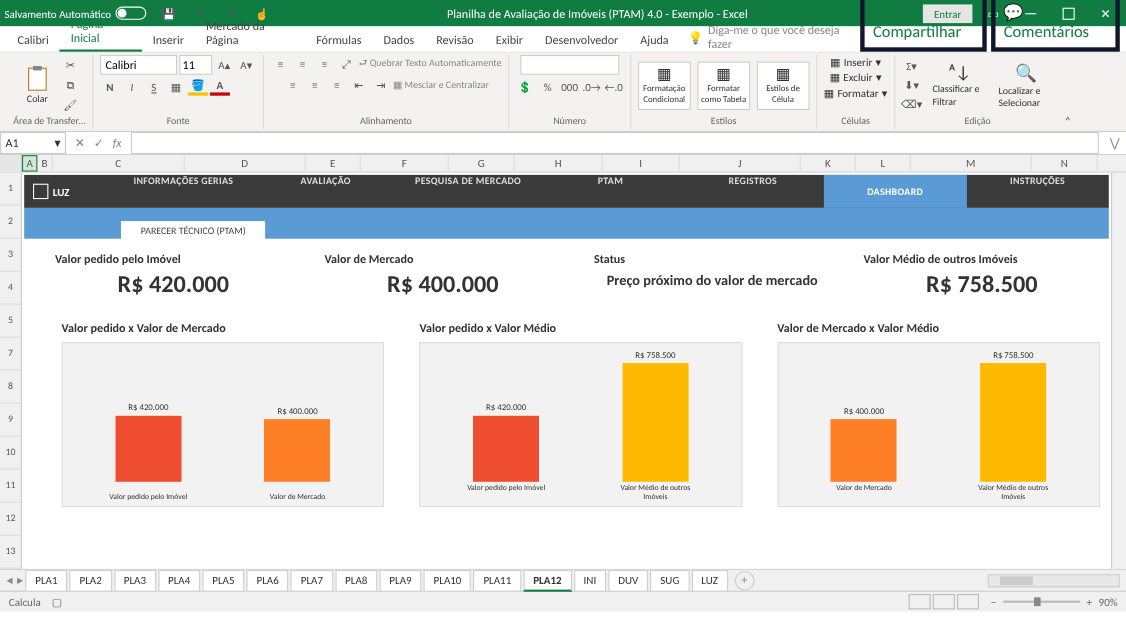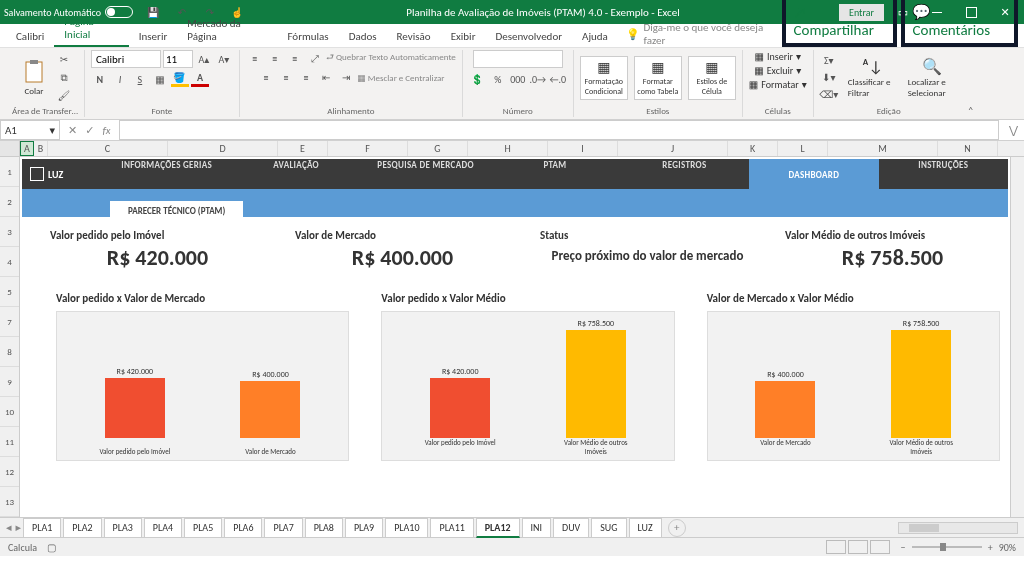--- a/index.html
+++ b/index.html
@@ -64,21 +64,21 @@
 .rowhdrs .r { flex: 1; border-bottom: 1px solid #ddd; font-size: 9px; color: #555; display: flex; align-items: center; justify-content: center; }
 .canvas { flex: 1; position: relative; background: #fff; overflow: hidden; }
 
 
 .dash-nav { position: absolute; left: 2px; top: 2px; right: 2px; height: 30px; background: #3a3a3a; display: flex; align-items: center; }
 .dash-nav .logo { width: 80px; color: #fff; font-size: 10px; display: flex; align-items: center; gap: 4px; padding-left: 8px; }
 .dash-nav .logo .sq { width: 14px; height: 14px; border: 1px solid #fff; }
 .dash-nav .nitem { flex: 1; text-align: center; color: #ddd; font-size: 9px; font-weight: 600; cursor: pointer; letter-spacing: .3px; }
 .dash-nav .nitem.active { background: #5b9bd5; color: #fff; height: 100%; display: flex; align-items: center; justify-content: center; }
 .blue-band { position: absolute; left: 2px; top: 32px; right: 2px; height: 28px; background: #5b9bd5; }
-.tab-parecer { position: absolute; left: 90px; top: 44px; background: #fff; padding: 4px 18px; font-size: 9px; font-weight: 700; color: #444; }
+.tab-parecer { position: absolute; left: 90px; top: 44px; background: #fff; padding: 4px 18px; font-size: 9px; font-weight: 400; color: #444; }
 
 .metrics { position: absolute; left: 30px; top: 72px; right: 10px; display: flex; gap: 30px; }
 .metric { flex: 1; }
 .metric .lbl { font-size: 11px; font-weight: 700; margin-bottom: 2px; }
 .metric .val { font-size: 22px; font-weight: 800; text-align: center; }
 .metric .status { font-size: 13px; font-weight: 700; text-align: center; padding-top: 4px; }
 
 .charts { position: absolute; left: 36px; top: 135px; right: 10px; display: flex; gap: 32px; }
 .chart-block { flex: 1; }
 .chart-title { font-size: 11px; font-weight: 700; margin-bottom: 6px; }

